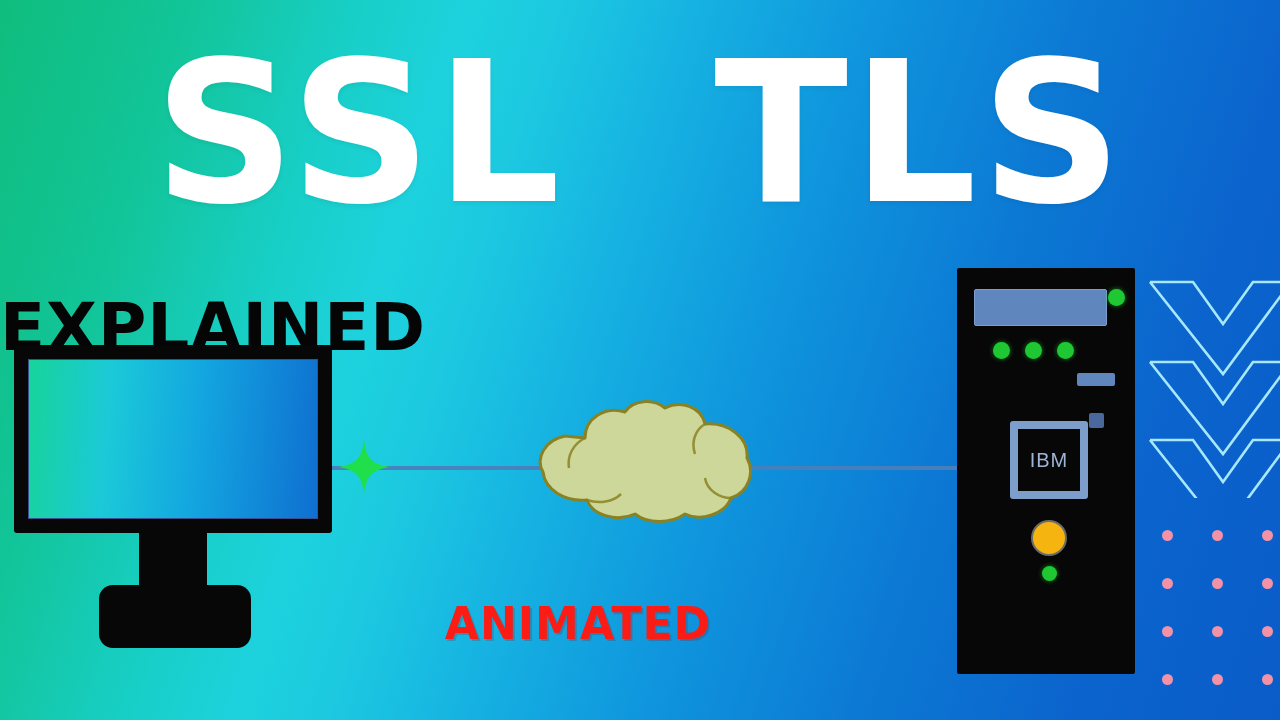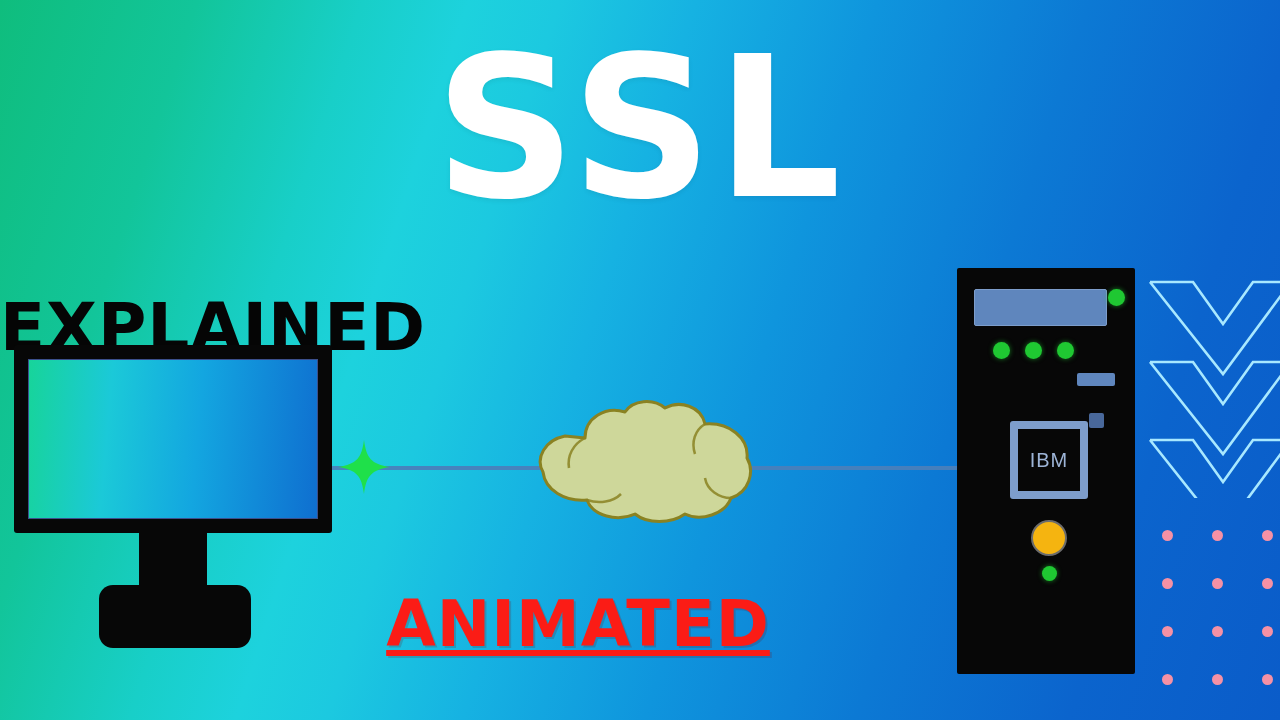--- a/index.html
+++ b/index.html
@@ -31,21 +31,21 @@
 
   
   .title-row {
     position: absolute;
     top: 28px;
     left: 0;
     width: 1280px;
     height: 210px;
     display: flex;
     justify-content: center;
-    align-items: flex-start;
+    align-items: center;
     gap: 150px;
     pointer-events: none;
   }
   .title-word {
     color: #ffffff;
     font-family: "DejaVu Sans", sans-serif;
     font-weight: bold;
     font-size: 196px;
     line-height: 200px;
     letter-spacing: 4px;
@@ -68,25 +68,24 @@
   }
   .animated {
     position: absolute;
     left: 0;
     top: 588px;
     width: 1156px;
     text-align: center;
     color: #fb1c16;
     font-family: "DejaVu Sans", sans-serif;
     font-weight: bold;
-    font-size: 64px;
+    font-size: 44px;
     line-height: 72px;
     letter-spacing: 1px;
     text-shadow: 2px 2px 0 rgba(120,0,0,0.18);
-    text-decoration: underline;
   }
 
   
   .link-line {
     position: absolute;
     left: 330px;
     top: 466px;
     width: 635px;
     height: 4px;
     background: #4a80bb;
@@ -214,20 +213,21 @@
     background: #f591a5;
   }
 </style>
 </head>
 <body>
 
 <div id="stage">
 
   <div class="title-row">
     <div class="title-word">SSL</div>
+    <div class="title-word">TLS</div>
   </div>
 
   <div class="explained">EXPLAINED</div>
 
   <div class="link-line"></div>
 
   <div class="monitor">
     <div class="mon-frame"></div>
     <div class="mon-screen"></div>
     <div class="mon-neck"></div>

